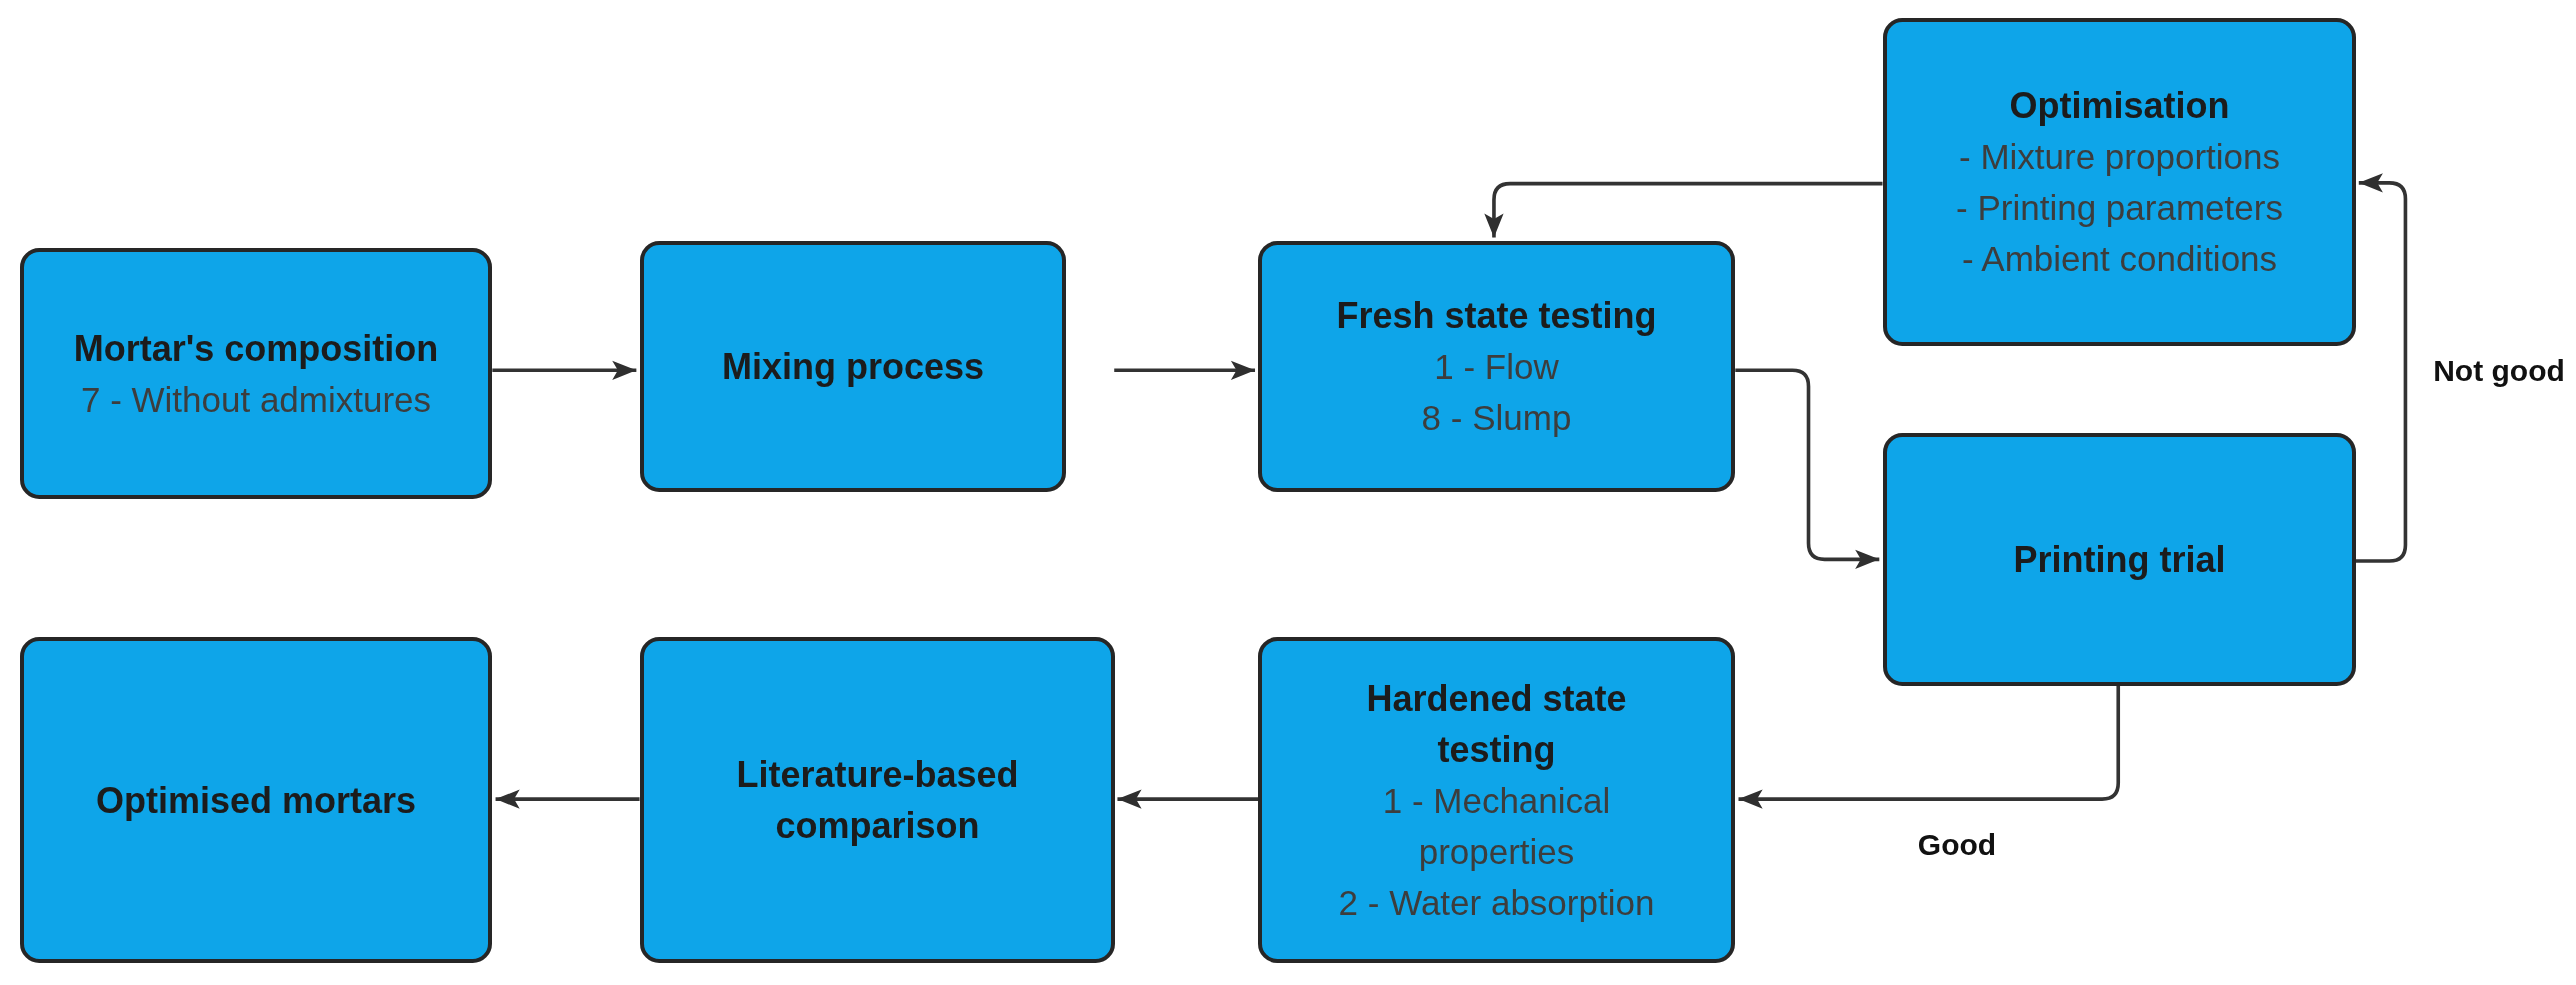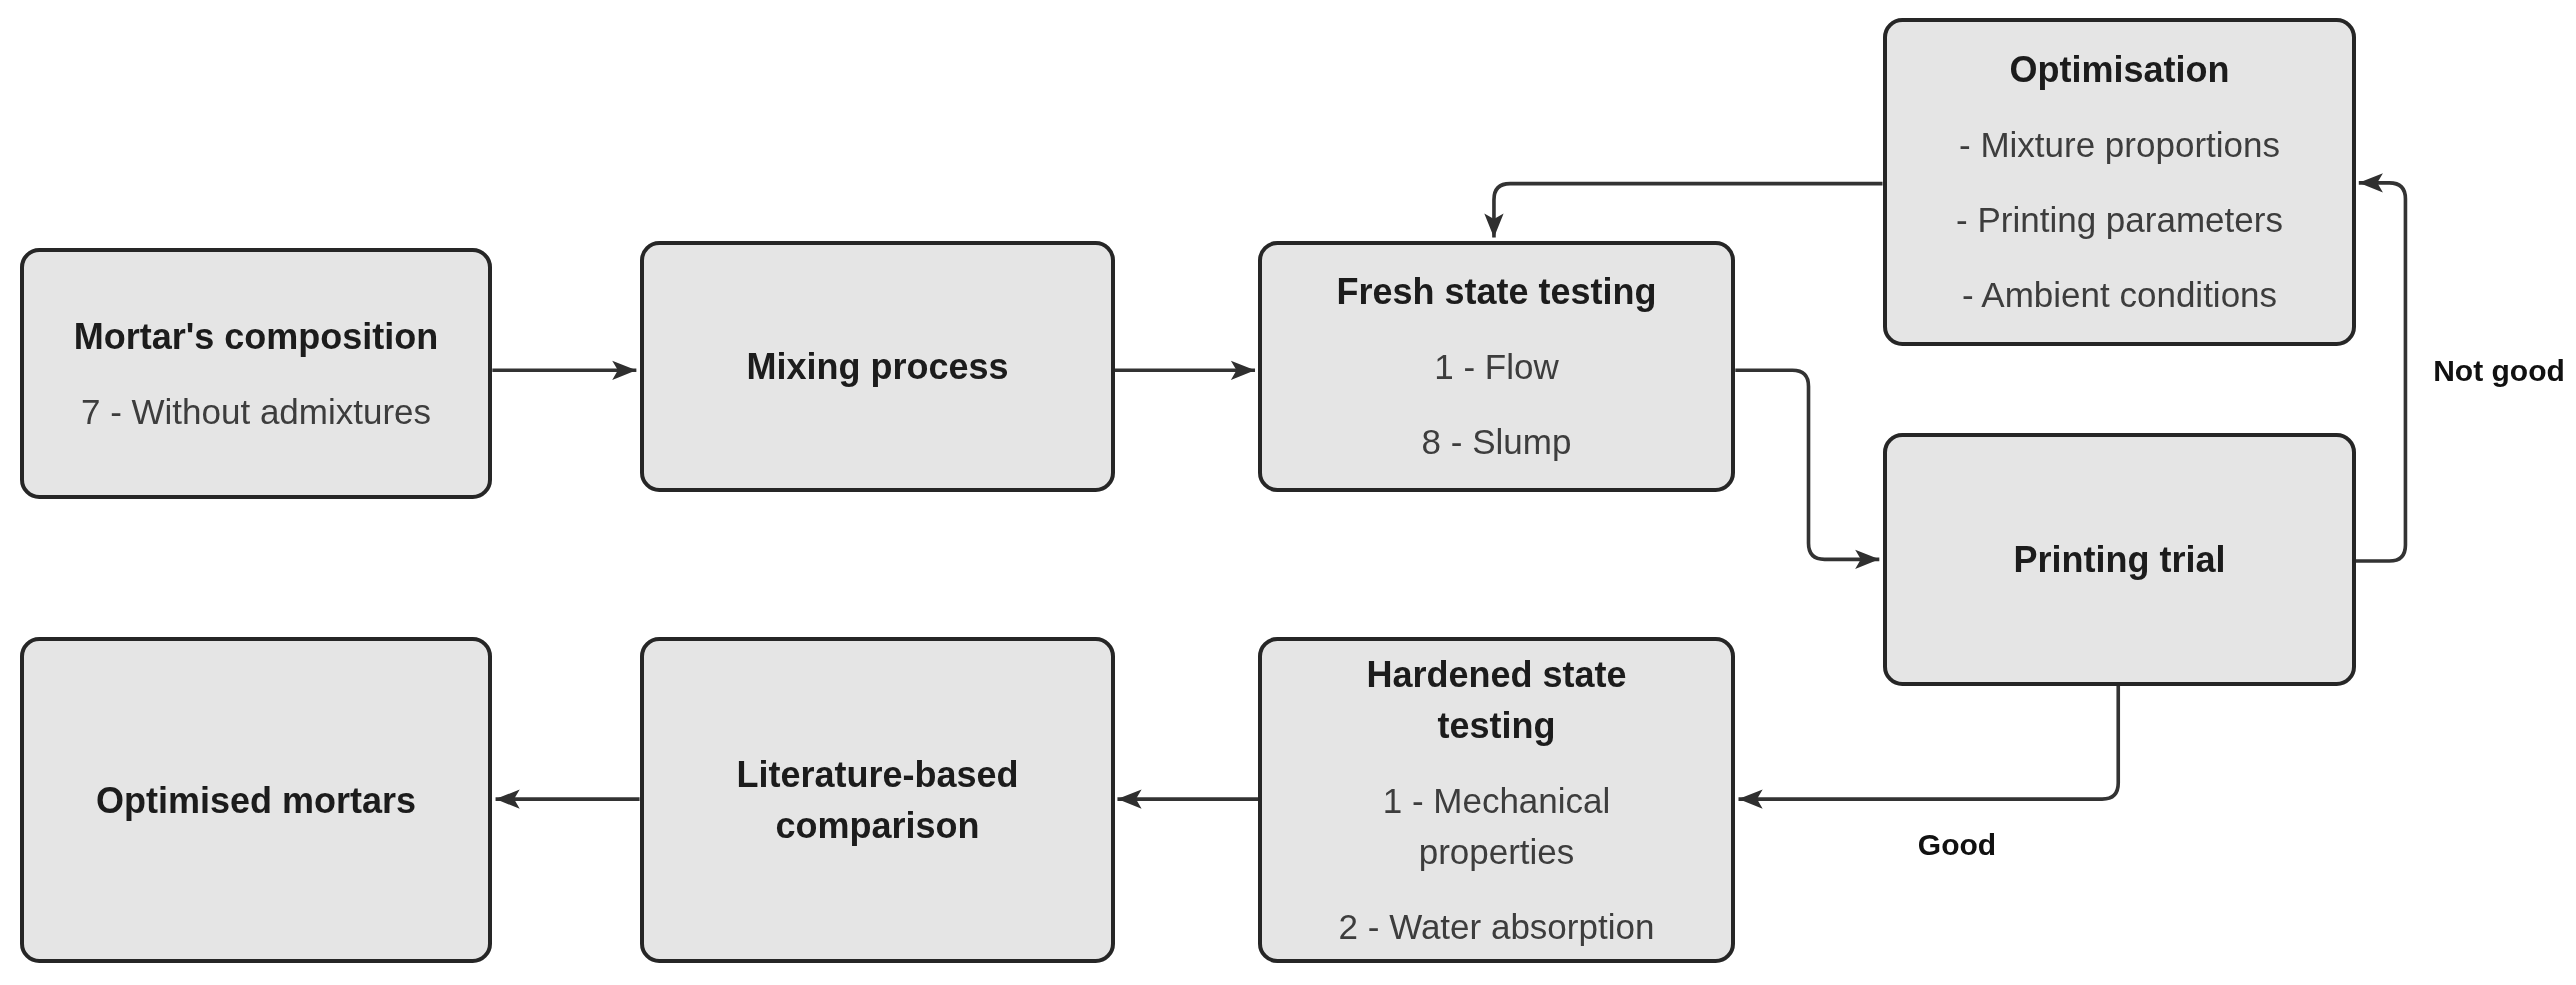--- a/index.html
+++ b/index.html
@@ -22,29 +22,28 @@
     height: 986px;
   }
   .edge {
     fill: none;
     stroke: #333333;
     stroke-width: 4.5px;
   }
   .box {
     position: absolute;
     box-sizing: border-box;
-    background: #e5e5e5;
+    background: #0ea5e9;
     border: 4px solid #262626;
     border-radius: 19.3px;
     display: flex;
     flex-direction: column;
     align-items: center;
     justify-content: center;
     text-align: center;
-    gap: 24px;
   }
   .box-title {
     font-size: 36px;
     font-weight: bold;
     color: #1c1c1c;
     line-height: 51px;
   }
   .box-detail {
     font-size: 35px;
     font-weight: normal;
@@ -54,21 +53,21 @@
   .edge-label {
     position: absolute;
     transform: translate(-50%, -50%);
     font-size: 30px;
     font-weight: bold;
     color: #111111;
     white-space: nowrap;
   }
   
   #box-mortars   { left: 20px;   top: 248px; width: 472px; height: 251px; }
-  #box-mixing    { left: 640px;  top: 241px; width: 475px; height: 251px; }
+  #box-mixing    { left: 640px;  top: 241px; width: 426px; height: 251px; }
   #box-fresh     { left: 1258px; top: 241px; width: 477px; height: 251px; }
   #box-optim     { left: 1883px; top: 17.7px;  width: 473px; height: 328px; }
   #box-printing  { left: 1883px; top: 433px; width: 473px; height: 253px; }
   #box-hardened  { left: 1258px; top: 637px; width: 477px; height: 326px; }
   #box-liter     { left: 640px;  top: 637px; width: 475px; height: 326px; }
   #box-optimised { left: 20px;   top: 637px; width: 472px; height: 326px; }
   
   #box-hardened .box-title  { max-width: 338px; }
   #box-hardened .box-detail { max-width: 354px; }
   #box-liter .box-title     { max-width: 386px; }

